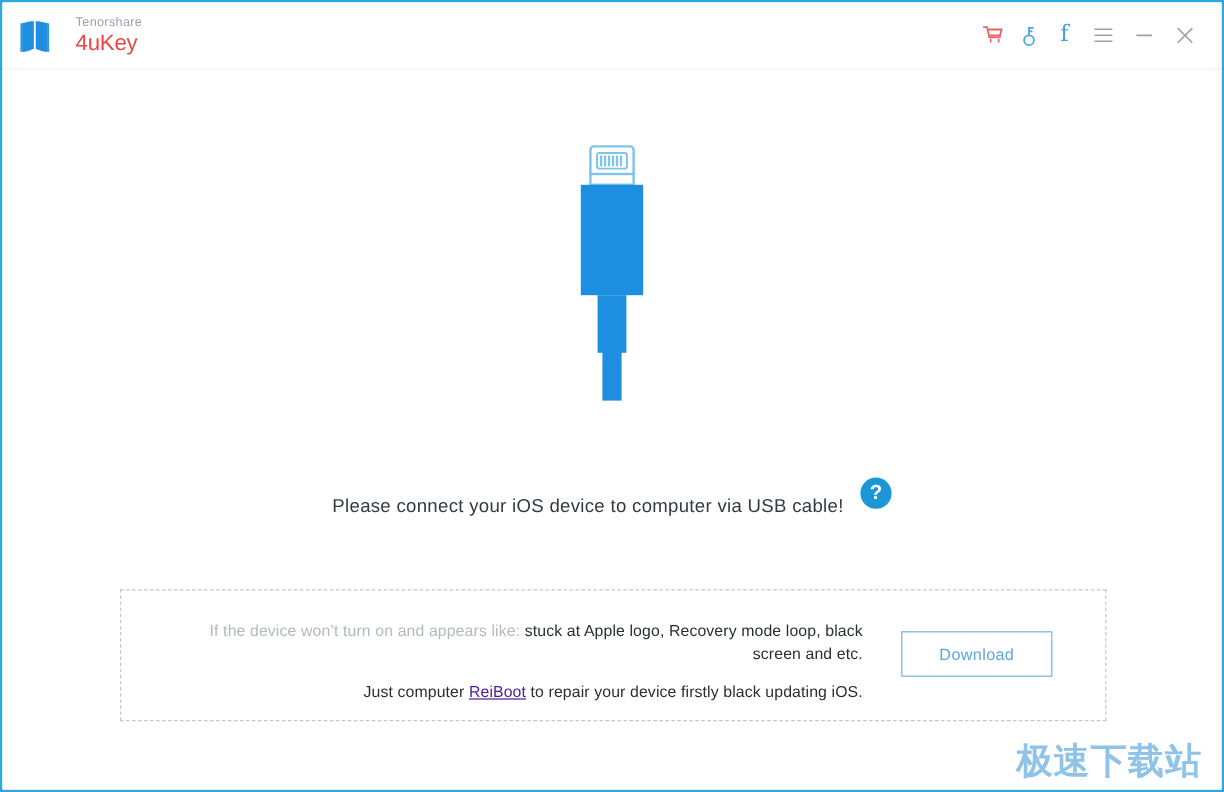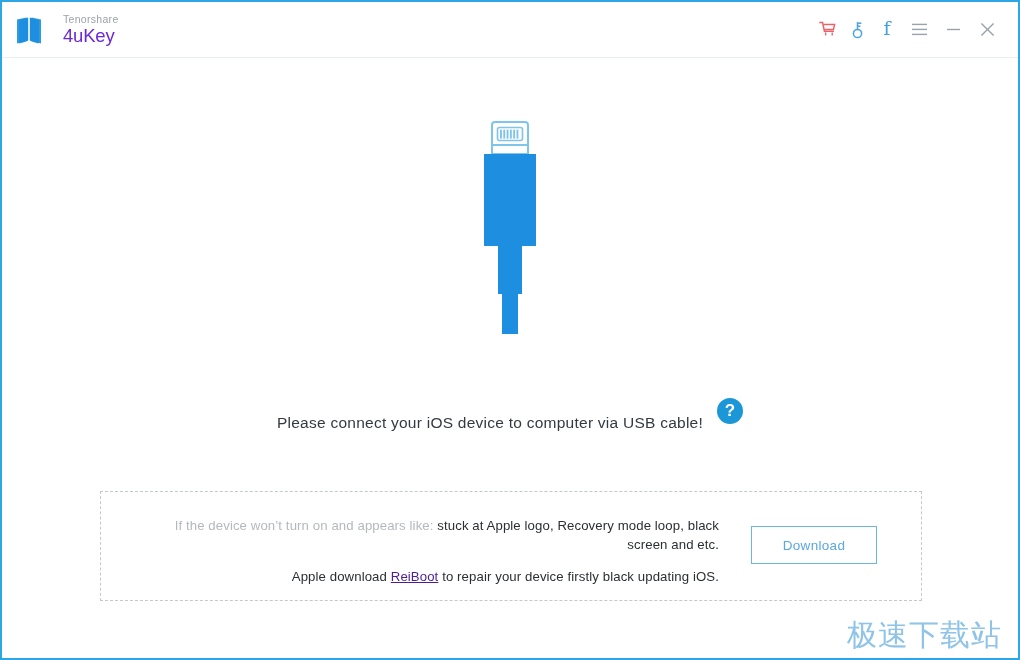--- a/index.html
+++ b/index.html
@@ -56,21 +56,21 @@
 
   .brand-top {
     font-size: 10.5px;
     color: #9aa3ab;
     letter-spacing: 0.3px;
     margin-bottom: 2px;
   }
 
   .brand-bottom {
     font-size: 18.5px;
-    color: #6d28d9;
+    color: #ef4444;
     letter-spacing: -0.2px;
   }
 
   .titlebar-spacer { flex: 1 1 auto; }
 
   .titlebar-icons {
     display: flex;
     align-items: center;
     gap: 0px;
   }
@@ -213,21 +213,21 @@
     cursor: pointer;
     font-family: "Liberation Sans", "DejaVu Sans", sans-serif;
   }
 
   
   #watermark {
     position: absolute;
     right: 16px;
     bottom: 8px;
     font-size: 30px;
-    font-weight: normal;
+    font-weight: bold;
     color: #8fc4e8;
     letter-spacing: 1px;
     line-height: 1;
     font-family: "DejaVu Sans", sans-serif;
     user-select: none;
   }
 </style>
 </head>
 <body>
 
@@ -334,21 +334,21 @@
 
     <div id="hint-panel">
       <div id="hint-inner">
 
         <div id="hint-text-col">
           <div class="hint-para1">
             <span class="hint-lead">If the device won’t turn on and appears like:</span>
             <span>stuck at Apple logo, Recovery mode loop, black screen and etc.</span>
           </div>
           <div class="hint-para2">
-            <span>Apple download</span>
+            <span>Just computer</span>
             <span class="hint-link">ReiBoot</span>
             <span>to repair your device firstly black updating iOS.</span>
           </div>
         </div>
 
         <div id="download-btn">Download</div>
 
       </div>
     </div>
 

